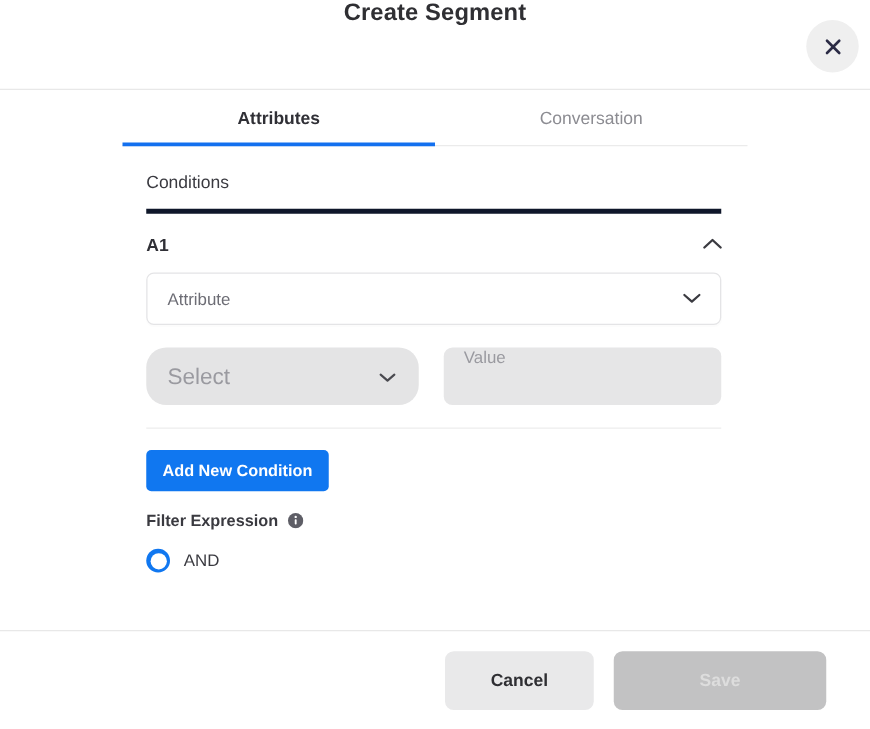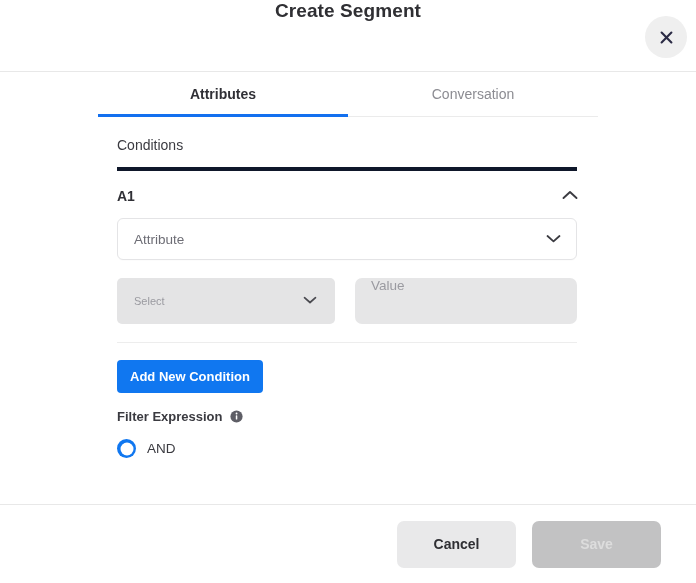--- a/index.html
+++ b/index.html
@@ -150,28 +150,28 @@
 
   .row-two {
     display: flex;
     gap: 20px;
     margin-top: 18px;
   }
   .select-disabled {
     flex: 0 0 218px;
     height: 46px;
     border: none;
-    border-radius: 5px;
+    border-radius: 16px;
     background: #e4e4e5;
     display: flex;
     align-items: center;
     justify-content: space-between;
     padding: 0 17px 0 17px;
     box-sizing: border-box;
-    font-size: 11px;
+    font-size: 18px;
     color: #9a9aa0;
     cursor: default;
   }
   .value-disabled {
     flex: 1 1 auto;
     height: 46px;
     border: none;
     border-radius: 7px;
     background: #e6e6e7;
     display: flex;
@@ -268,21 +268,21 @@
     background: #e9e9ea;
     border: none;
     border-radius: 7px;
     font-size: 14px;
     font-weight: bold;
     color: #2f2f33;
     cursor: pointer;
     font-family: "Liberation Sans", sans-serif;
   }
   .btn-save {
-    width: 129px;
+    width: 170px;
     height: 47px;
     background: #c2c2c3;
     border: none;
     border-radius: 7px;
     font-size: 14px;
     font-weight: bold;
     color: #dddddd;
     cursor: default;
     font-family: "Liberation Sans", sans-serif;
   }

